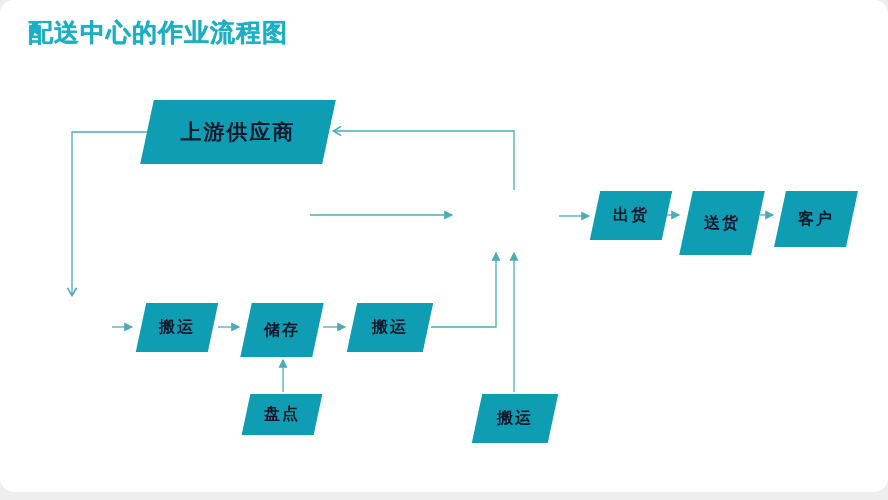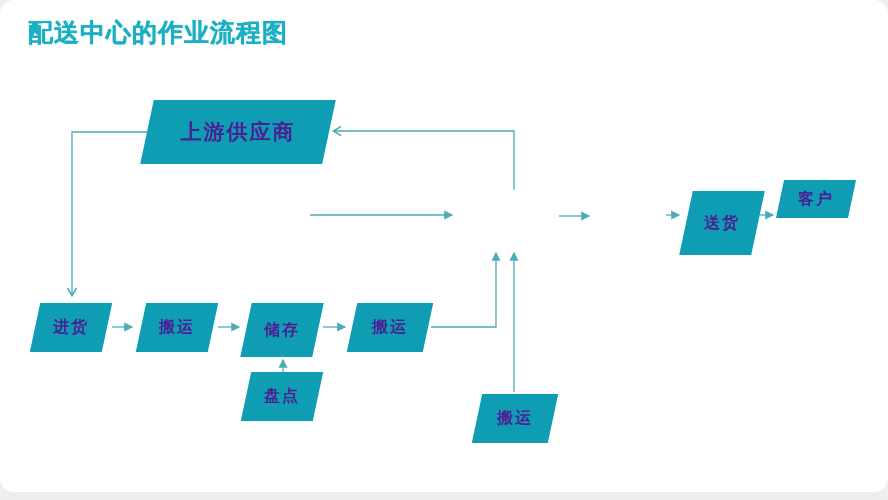--- a/index.html
+++ b/index.html
@@ -21,21 +21,21 @@
     text-shadow:0 0 1px #0e93a8;
   }
   .edges{position:absolute;left:0;top:0;width:888px;height:500px;pointer-events:none;}
   .node{
     position:absolute;display:flex;align-items:center;justify-content:center;
   }
   .node .shape{
     position:absolute;inset:0;background:#0e9db3;transform:skewX(-12deg);
   }
   .node .label{
-    position:relative;color:#4c1d95;font-weight:bold;
+    position:relative;color:#0f172a;font-weight:bold;
     font-size:16px;letter-spacing:2px;white-space:nowrap;font-family:Liberation Serif, serif;
   }
   .node.big .label{font-size:21px;letter-spacing:2px;}
 </style>
 </head>
 <body>
 
 <div class="card"></div>
 
 <div class="stage">
@@ -67,52 +67,52 @@
     </g>
   </svg>
 
   <div class="node big" style="left:147px;top:100px;width:182px;height:64px">
     <span class="shape"></span>
     <span class="label">上游供应商</span>
   </div>
 
 
 
+  <div class="node" style="left:595px;top:191px;width:72px;height:49px">
+    <span class="shape"></span>
+    <span class="label">出货</span>
+  </div>
 
   <div class="node" style="left:686px;top:191px;width:72px;height:64px">
     <span class="shape"></span>
     <span class="label">送货</span>
   </div>
 
-  <div class="node" style="left:780px;top:180px;width:72px;height:38px">
+  <div class="node" style="left:780px;top:191px;width:72px;height:56px">
     <span class="shape"></span>
     <span class="label">客户</span>
   </div>
 
-  <div class="node" style="left:35px;top:303px;width:72px;height:49px">
-    <span class="shape"></span>
-    <span class="label">进货</span>
-  </div>
 
   <div class="node" style="left:141px;top:303px;width:72px;height:49px">
     <span class="shape"></span>
     <span class="label">搬运</span>
   </div>
 
   <div class="node" style="left:246px;top:303px;width:72px;height:54px">
     <span class="shape"></span>
     <span class="label">储存</span>
   </div>
 
   <div class="node" style="left:352px;top:303px;width:76px;height:49px">
     <span class="shape"></span>
     <span class="label">搬运</span>
   </div>
 
-  <div class="node" style="left:246px;top:372px;width:72px;height:49px">
+  <div class="node" style="left:246px;top:394px;width:72px;height:41px">
     <span class="shape"></span>
     <span class="label">盘点</span>
   </div>
 
   <div class="node" style="left:477px;top:394px;width:76px;height:49px">
     <span class="shape"></span>
     <span class="label">搬运</span>
   </div>
 
 </div>

